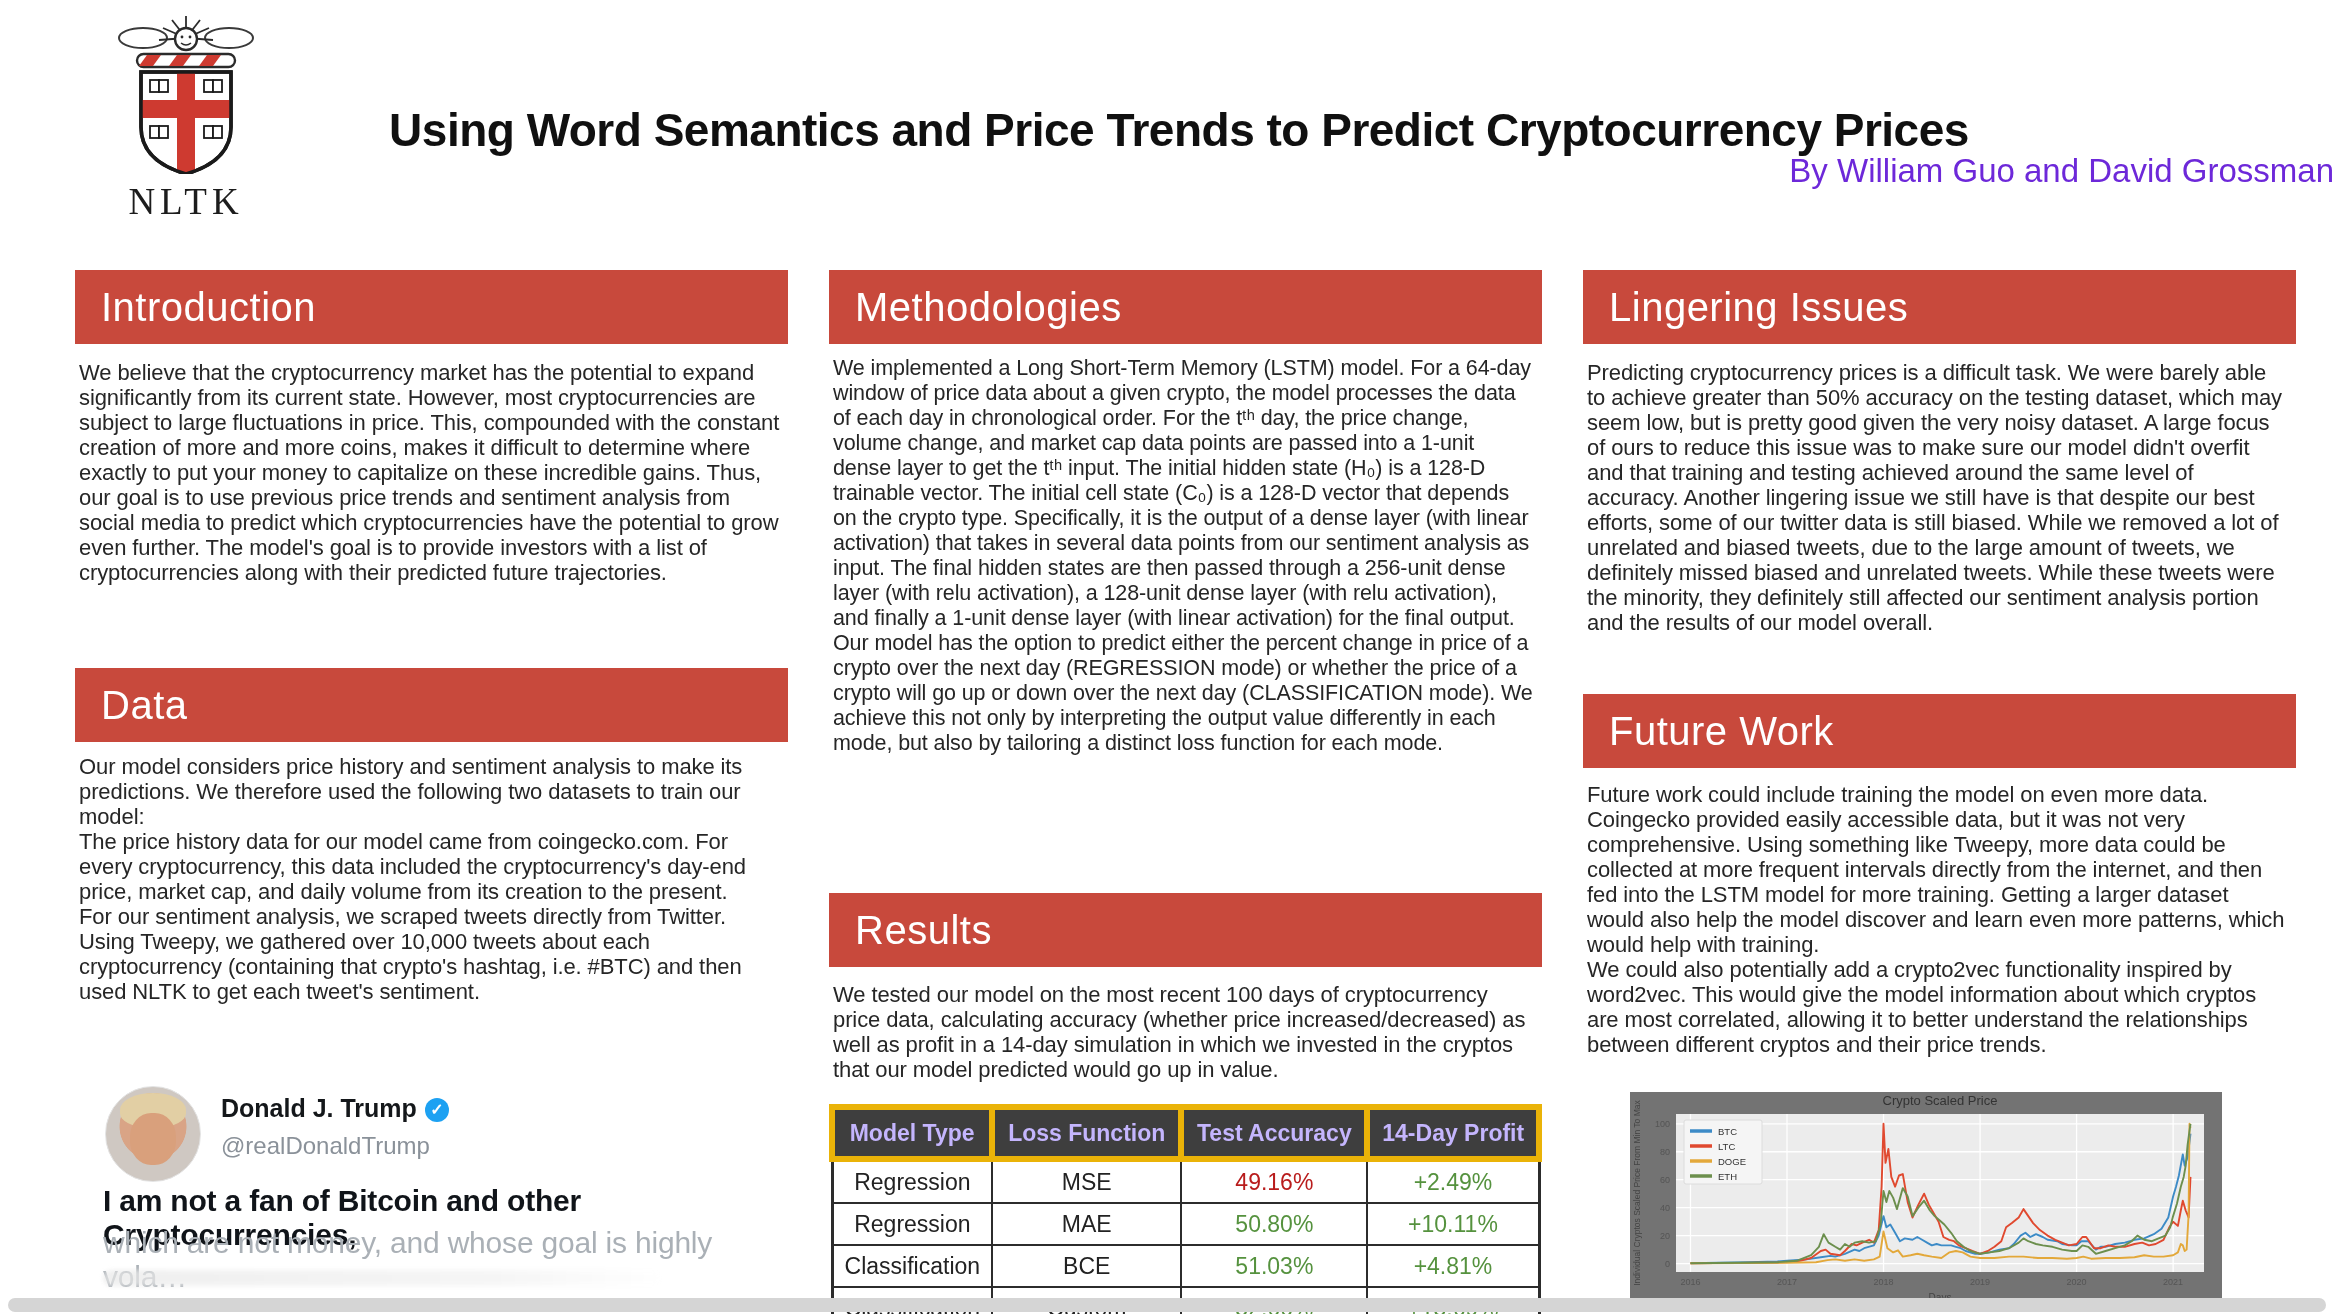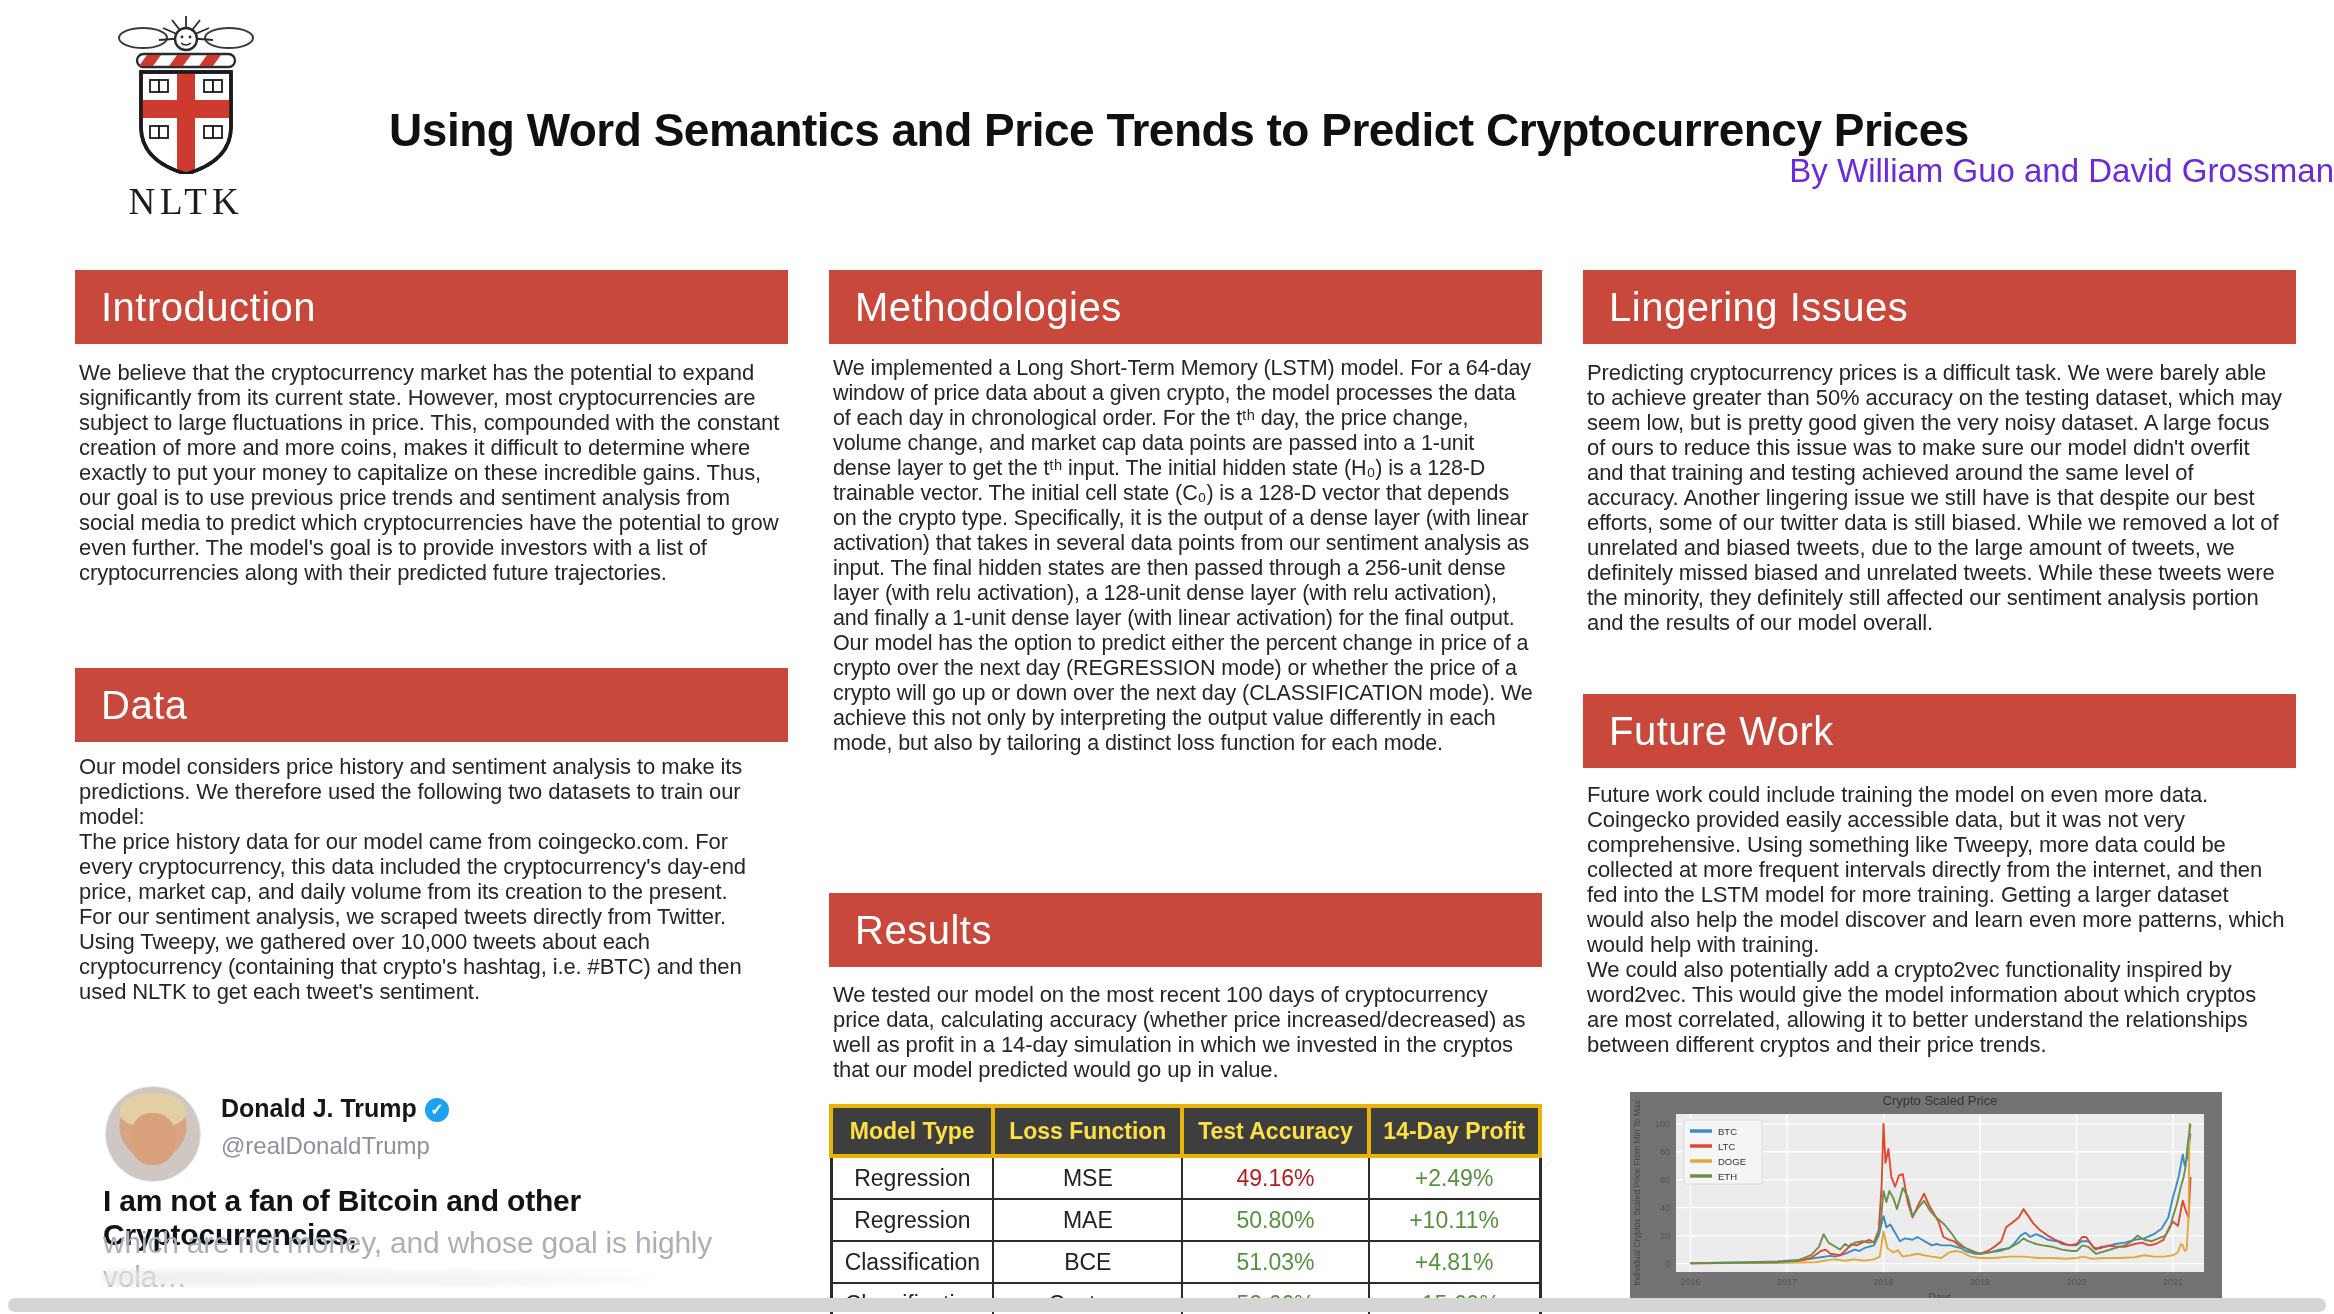--- a/index.html
+++ b/index.html
@@ -35,22 +35,22 @@
             font-size:16px;line-height:24px;text-align:center;vertical-align:2px;margin-left:8px;}
   .tw-handle{position:absolute;left:128px;top:52px;font-size:24px;color:#8a9199;}
   .tw-line1{position:absolute;left:10px;top:104px;font-size:30px;font-weight:600;color:#101419;letter-spacing:-0.2px;}
   .tw-line2{position:absolute;left:10px;top:146px;font-size:30px;color:#aab0b6;letter-spacing:-0.2px;}
   .tw-ghost{position:absolute;left:10px;top:190px;width:560px;height:16px;border-radius:8px;
             background:linear-gradient(90deg,#e9e9e9,#f2f2f2 70%,#fff);filter:blur(2px);opacity:.7;}
 
   
   .res-table{position:absolute;left:0;top:1104px;width:713px;border-collapse:collapse;
              background:#fff;border:3px solid #2c2c2c;box-shadow:0 3px 0 #bbb;}
-  .res-table th{background:#3E3E3E;color:#fde047;font-size:23px;font-weight:700;height:44px;
-                border:4px solid #eab308;}
+  .res-table th{background:#3E3E3E;color:#c4b5fd;font-size:23px;font-weight:700;height:44px;
+                border:6px solid #eab308;}
   .res-table td{font-size:23px;text-align:center;height:38px;border:2px solid #2c2c2c;color:#222;}
   .val-red{color:#b91c1c;margin-top:35px;} .val-green{color:#55923E;}
 
   
   .chart-card{position:absolute;left:1630px;top:1092px;width:592px;height:216px;background:#737373;}
 
   
   .bottom-strip{position:absolute;left:8px;right:8px;top:1298px;height:14px;border-radius:7px;background:#d5d5d5;}
 </style>
 </head>

